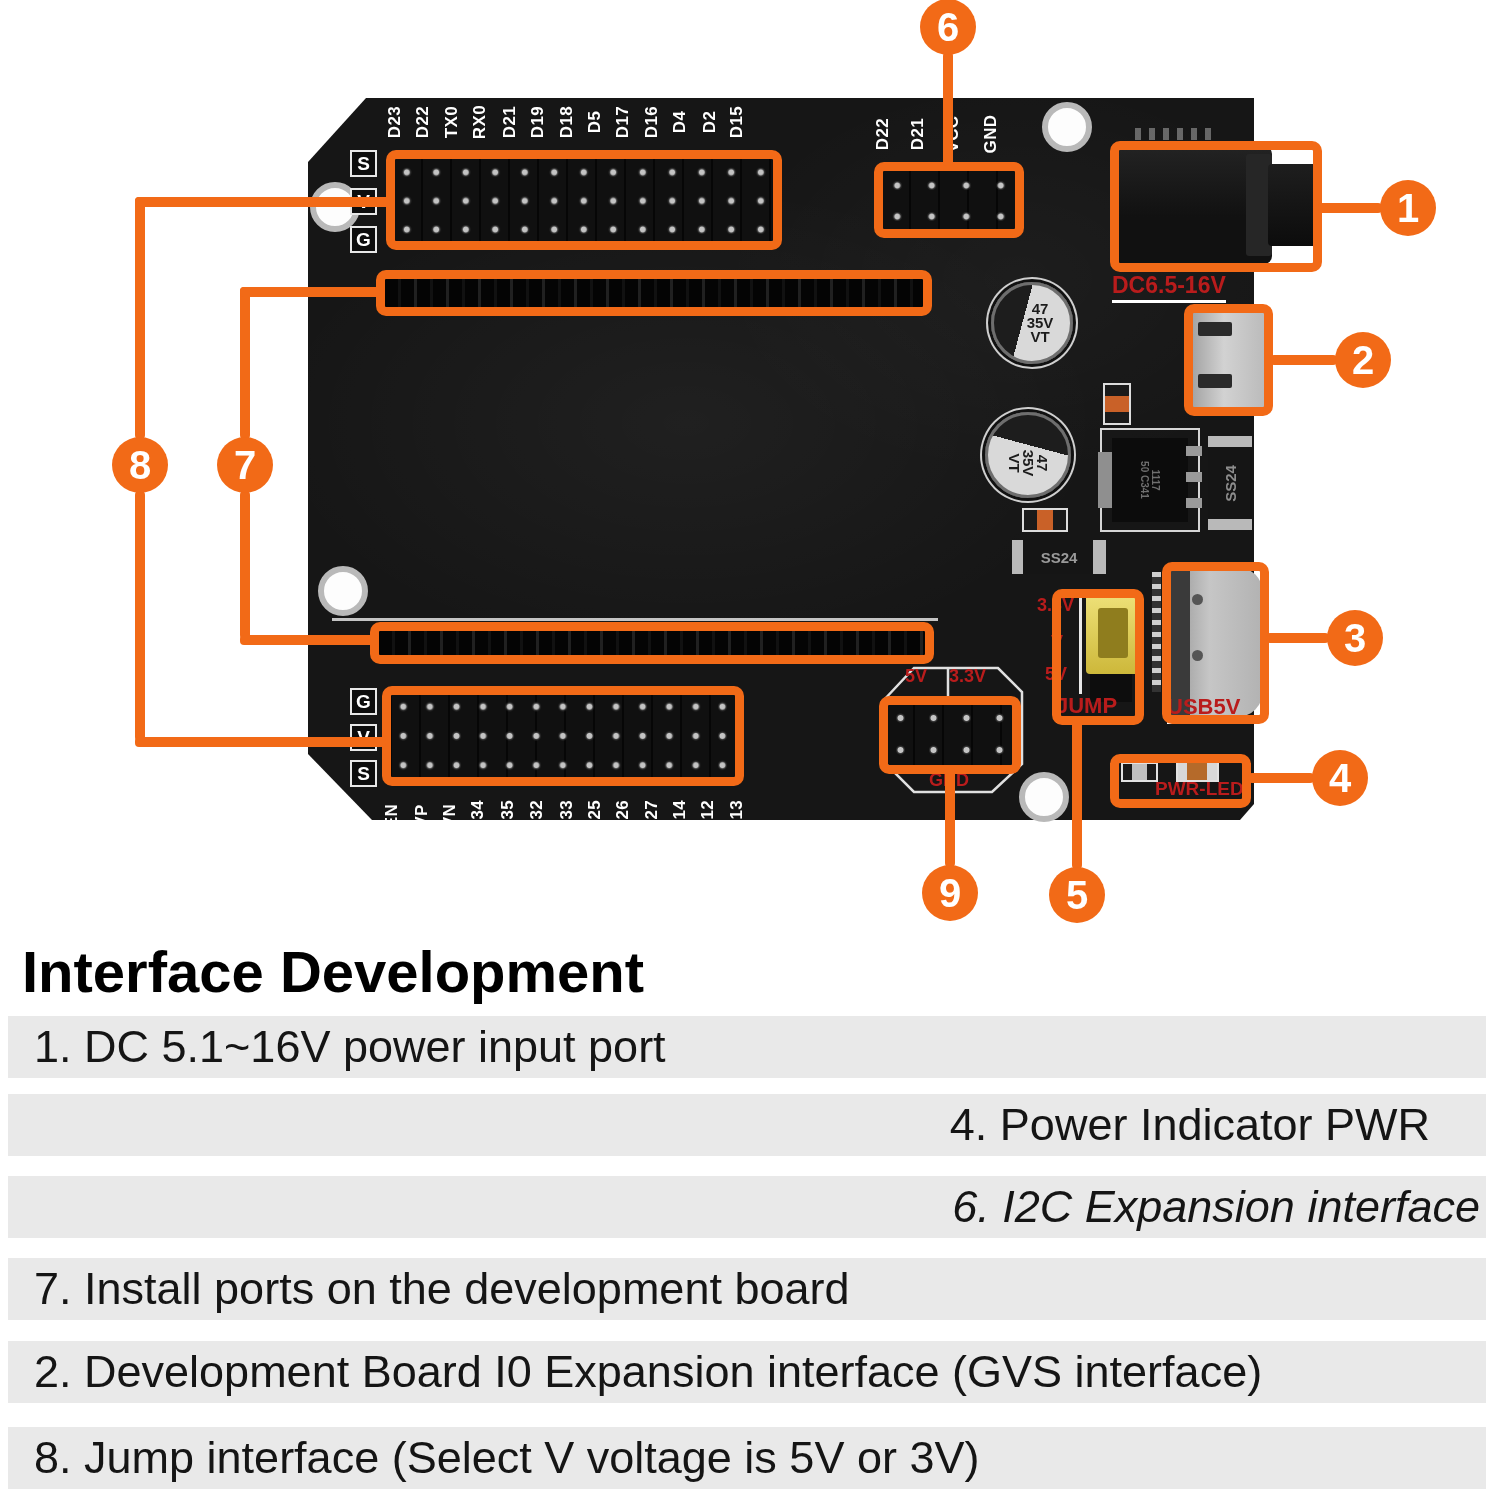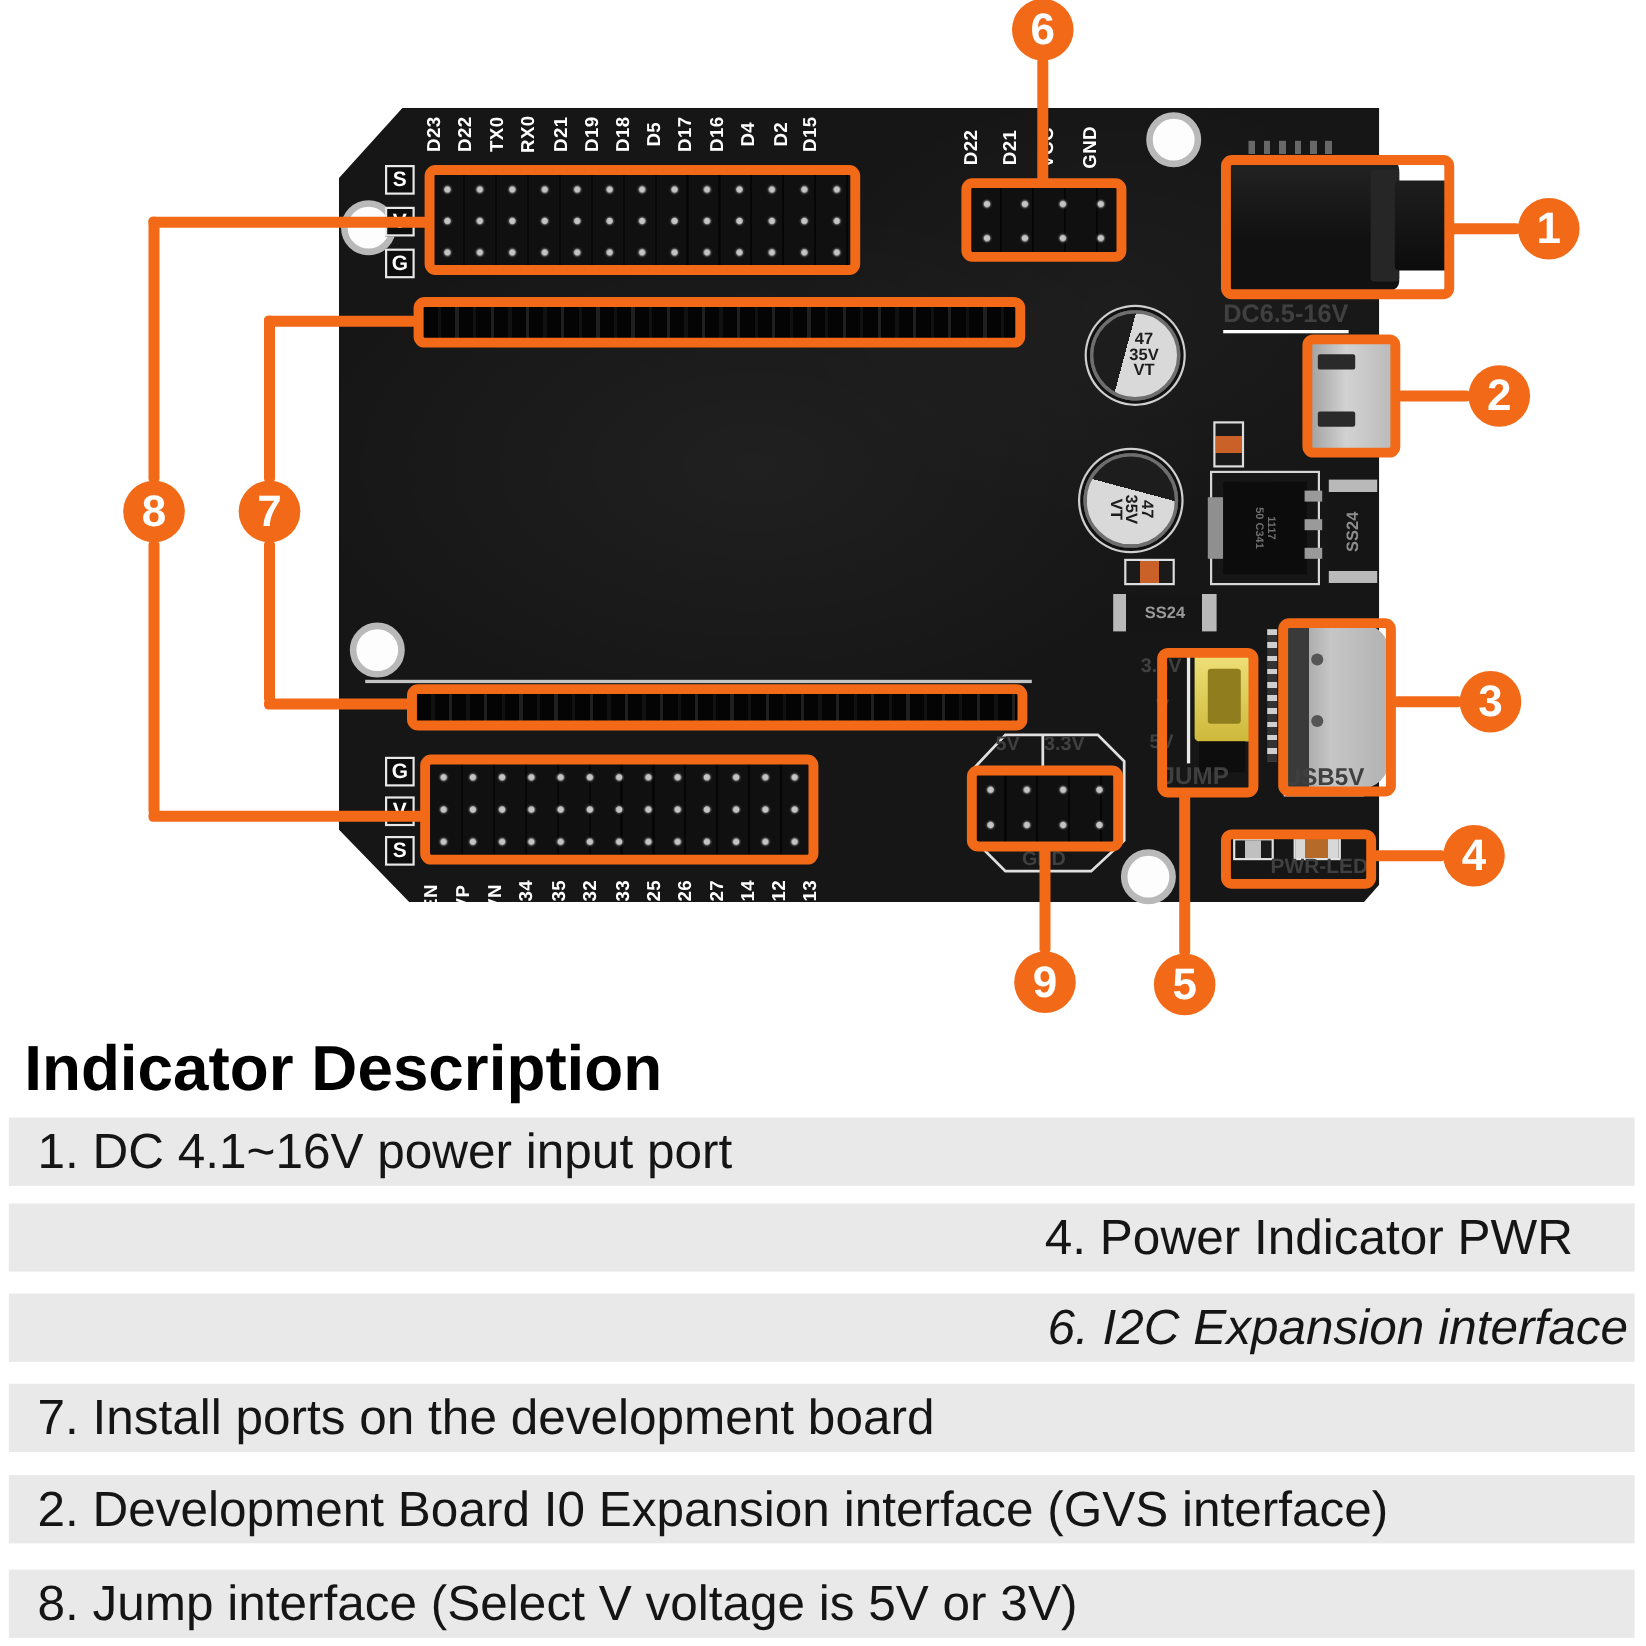--- a/index.html
+++ b/index.html
@@ -16,21 +16,21 @@
     border:6px solid #b9b9b9;box-sizing:border-box;}
   .hdr-male{position:absolute;background:#101010;border-radius:3px;
     background-image:radial-gradient(circle,#c4c4c4 2.5px,rgba(160,160,160,.28) 3.5px,transparent 5px),
                      repeating-linear-gradient(90deg,rgba(0,0,0,.65) 0 2px,transparent 2px 29px);}
   .hdr-female{position:absolute;background:#070707;border-top:2px solid #2c2c2c;box-sizing:border-box;
     background-image:repeating-linear-gradient(90deg,#202020 0 3px,#040404 3px 16px,#111 16px 19px,#040404 19px 32px);}
   .pinbox{position:absolute;width:27px;height:27px;border:2px solid #e8e8e8;box-sizing:border-box;
     background:#0d0d0d;color:#fff;font-weight:bold;font-size:19px;display:flex;align-items:center;justify-content:center;}
   .vl{position:absolute;width:24px;height:56px;display:flex;align-items:center;justify-content:center;}
   .vl>span{transform:rotate(-90deg);white-space:nowrap;color:#fff;font-weight:bold;font-size:17px;letter-spacing:.4px;}
-  .silk{position:absolute;color:#404040;font-weight:bold;white-space:nowrap;}
+  .silk{position:absolute;color:#b91c1c;font-weight:bold;white-space:nowrap;}
   .uline{border-bottom:3px solid #fff;padding-bottom:1px;}
   .cap{position:absolute;border-radius:50%;box-sizing:border-box;border:3px solid #6e6e6e;
     background:linear-gradient(105deg,#1d1d1d 0 40%,#d9d9d9 40% 100%);
     box-shadow:0 0 0 3px #111,0 0 0 5px #cfcfcf;display:flex;align-items:center;justify-content:center;}
   .cap .ctxt{font-size:15px;line-height:14px;font-weight:bold;color:#1c1c1c;text-align:center;padding-left:16px;}
   .obox{position:absolute;border:9px solid var(--accent,#F26A17);border-radius:10px;box-sizing:border-box;}
   .oline{position:absolute;background:var(--accent,#F26A17);border-radius:4px;}
   .co{position:absolute;width:56px;height:56px;border-radius:50%;background:var(--accent,#F26A17);
     color:#fff;font-weight:bold;font-size:40px;display:flex;align-items:center;justify-content:center;}
   
@@ -279,24 +279,24 @@
   <div class="co" style="left:1380px;top:180px;">1</div>
   <div class="co" style="left:1335px;top:332px;">2</div>
   <div class="co" style="left:1327px;top:610px;">3</div>
   <div class="co" style="left:1312px;top:750px;">4</div>
   <div class="co" style="left:1049px;top:867px;">5</div>
   <div class="co" style="left:920px;top:-1px;">6</div>
   <div class="co" style="left:217px;top:437px;">7</div>
   <div class="co" style="left:112px;top:437px;">8</div>
   <div class="co" style="left:922px;top:865px;">9</div>
 
-  <div class="heading">Indicator Description</div>
+  <div class="heading">Interface Development</div>
 
   <div class="drow" style="top:1016px;">
-    <span class="lt">1. DC 4.1~16V power input port</span>
+    <span class="lt">1. DC 5.1~16V power input port</span>
   </div>
   <div class="drow" style="top:1094px;">
     <span class="rt" style="right:56px;">4. Power Indicator PWR</span>
   </div>
   <div class="drow" style="top:1176px;">
     <span class="rt" style="right:6px;font-style:italic;">6. I2C Expansion interface</span>
   </div>
   <div class="drow" style="top:1258px;">
     <span class="lt">7. Install ports on the development board</span>
   </div>

